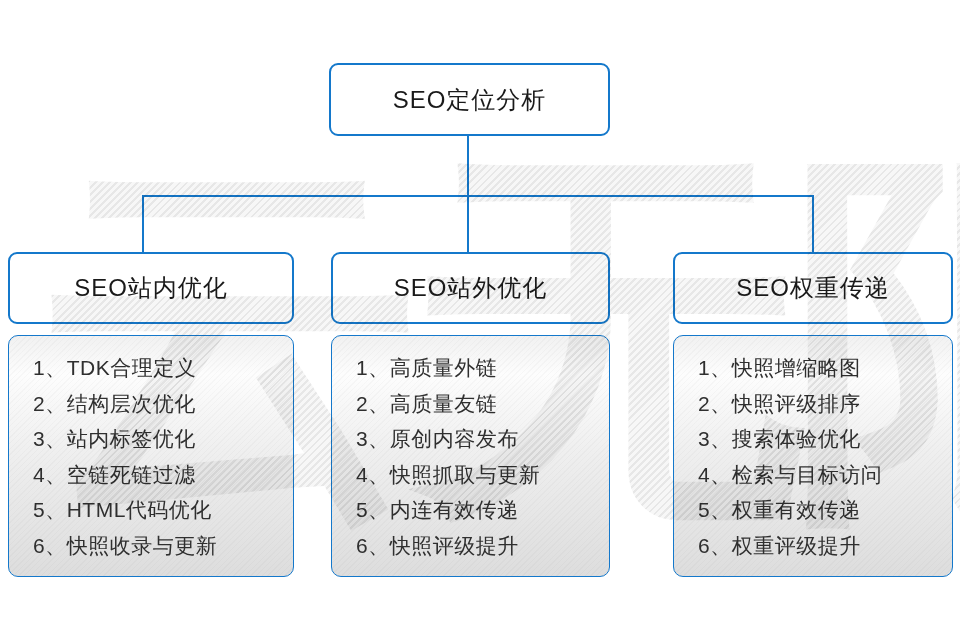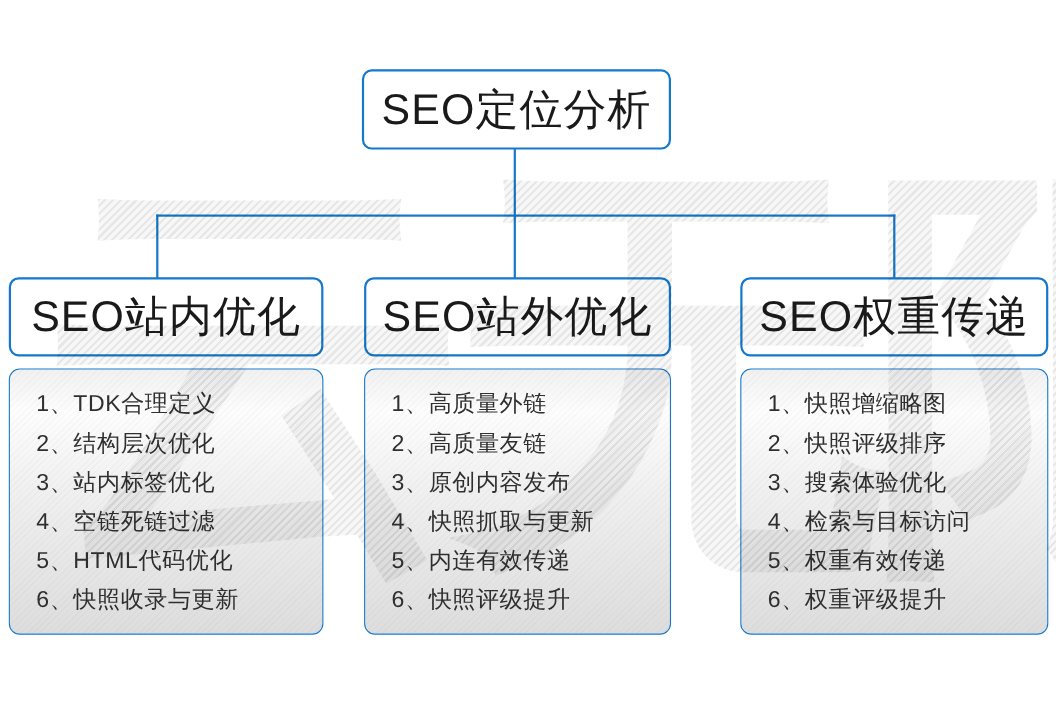--- a/index.html
+++ b/index.html
@@ -48,21 +48,21 @@
   
   .node {
     position: absolute;
     box-sizing: border-box;
     display: flex;
     align-items: center;
     justify-content: center;
     background: #ffffff;
     border: 2px solid #1478cb;
     border-radius: 9px;
-    font-size: 39px;
+    font-size: 24px;
     letter-spacing: 1px;
     white-space: nowrap;
     z-index: 2;
   }
   .node-root { left: 329px; top: 63px;  width: 281px; height: 73px; }
   .node-b1   { left: 8px;   top: 252px; width: 286px; height: 72px; }
   .node-b2   { left: 331px; top: 252px; width: 279px; height: 72px; }
   .node-b3   { left: 673px; top: 252px; width: 280px; height: 72px; }
 
   

